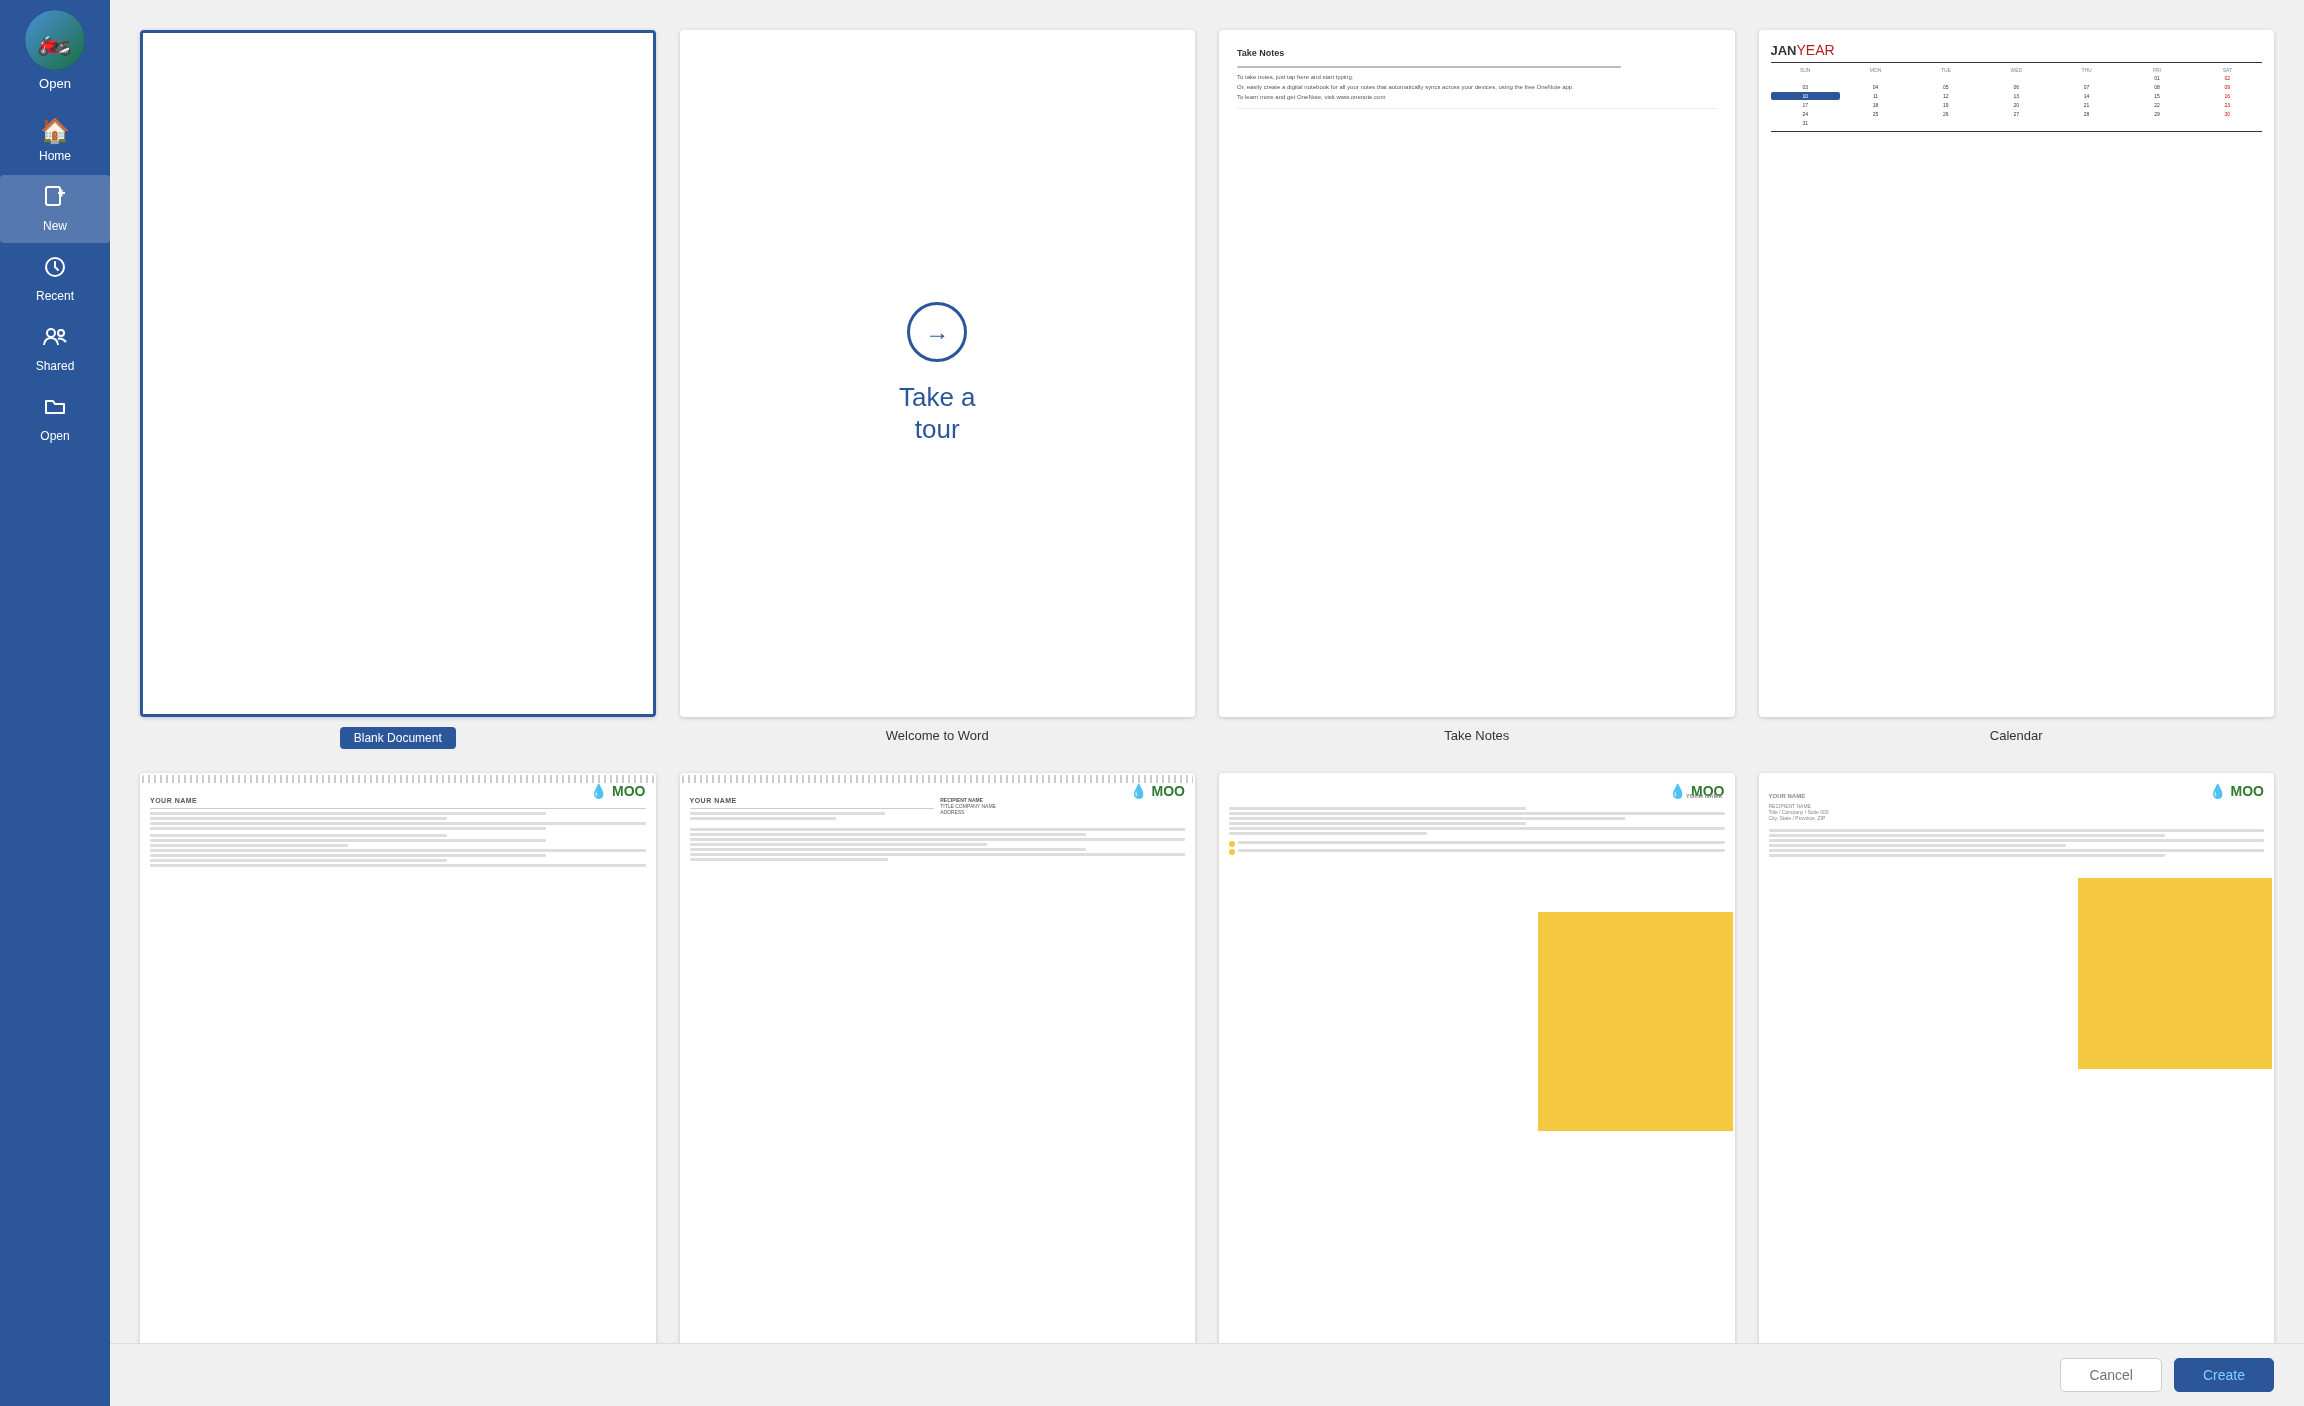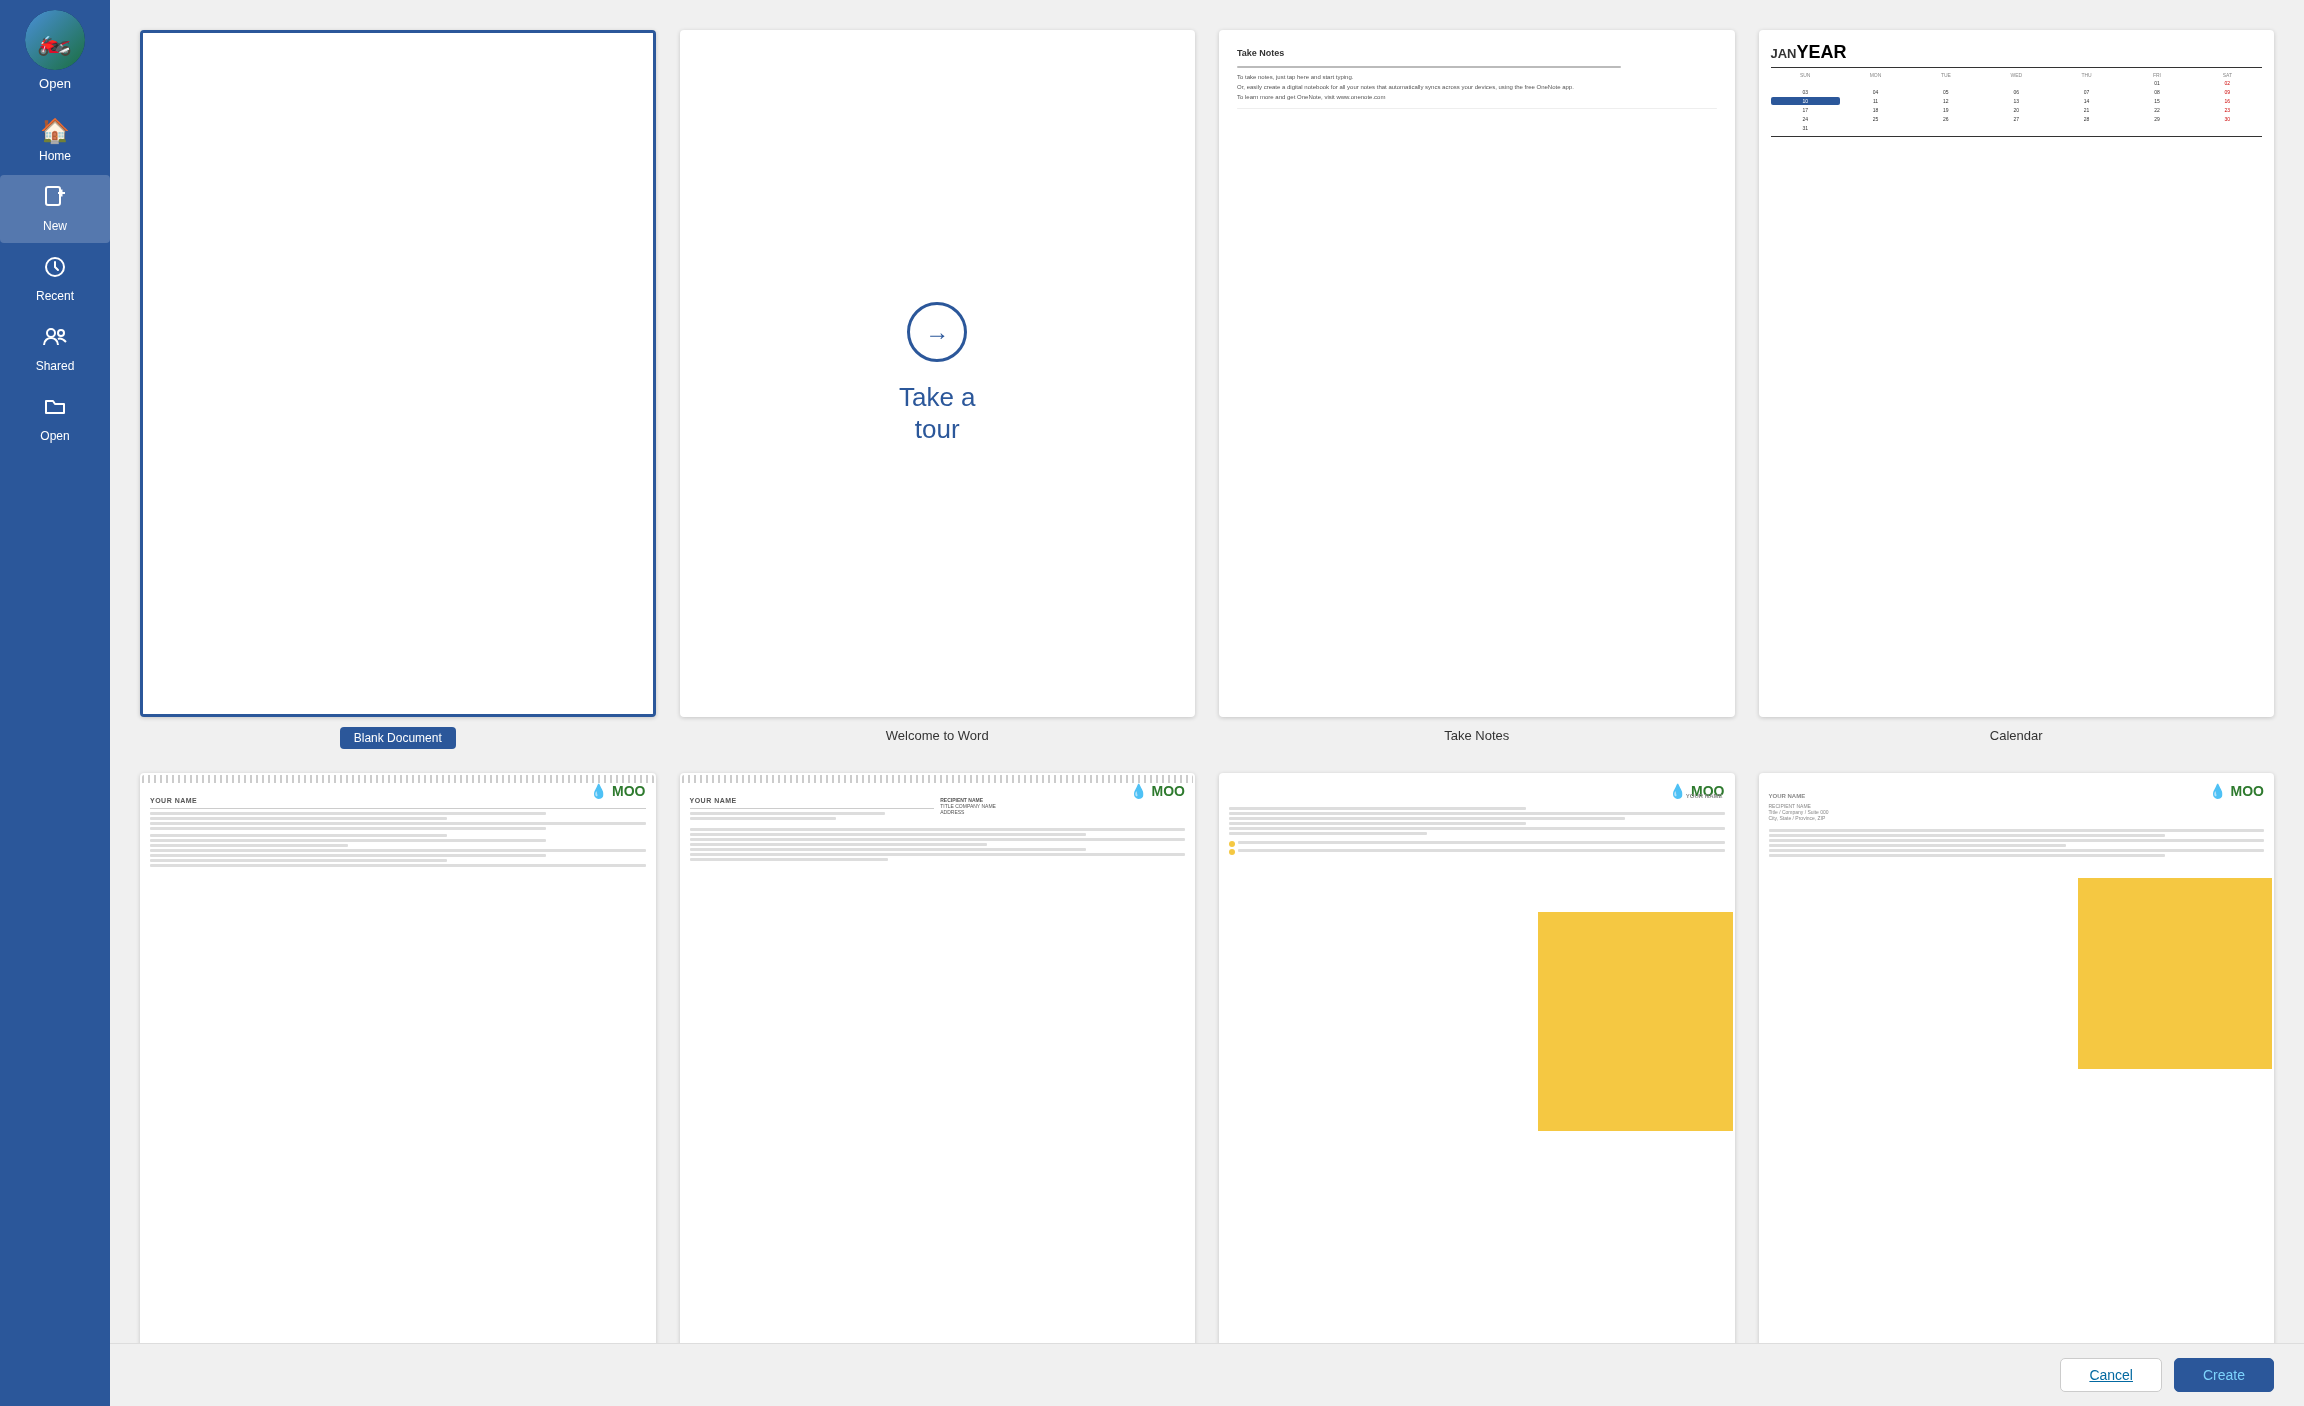--- a/index.html
+++ b/index.html
@@ -126,21 +126,21 @@
 
     
     .calendar-thumb {
       background: white;
       width: 100%; height: 100%;
       padding: 10px;
       font-size: 6px;
     }
     .cal-header { display: flex; justify-content: space-between; font-weight: bold; font-size: 12px; margin-bottom: 4px; }
     .cal-jan { color: #333; font-size: 13px; font-weight: 900; }
-    .cal-year { color: #000000; font-size: 18px; font-weight: 700; }
+    .cal-year { color: #b91c1c; font-size: 14px; font-weight: 400; }
     .cal-grid { display: grid; grid-template-columns: repeat(7, 1fr); gap: 1px; font-size: 5px; }
     .cal-day-header { text-align: center; color: #888; font-size: 5px; }
     .cal-day { text-align: center; font-size: 5px; color: #333; padding: 1px; }
     .cal-day.red { color: #cc0000; }
     .cal-day.today { background: #2b579a; color: white; border-radius: 2px; }
 
     
     .moo-thumb {
       background: white;
       width: 100%; height: 100%;
@@ -186,21 +186,21 @@
       border-top: 1px solid #ddd;
     }
     .btn {
       padding: 8px 28px;
       border-radius: 5px;
       font-size: 14px;
       cursor: pointer;
       border: 1px solid #ccc;
       background: white;
     }
-    .btn-cancel { background: white; color: #0369a1; text-decoration: underline; }
+    .btn-cancel { background: white; color: #737373; }
     .btn-create { background: #2b579a; color: #7dd3fc; border-color: #2b579a; }
 
     
     .deco-lines { 
       position: absolute; top: 0; left: 0; right: 0;
       height: 8px; 
       background: repeating-linear-gradient(90deg, #ccc 0px, #ccc 2px, transparent 2px, transparent 6px);
     }
   </style>
 </head>

